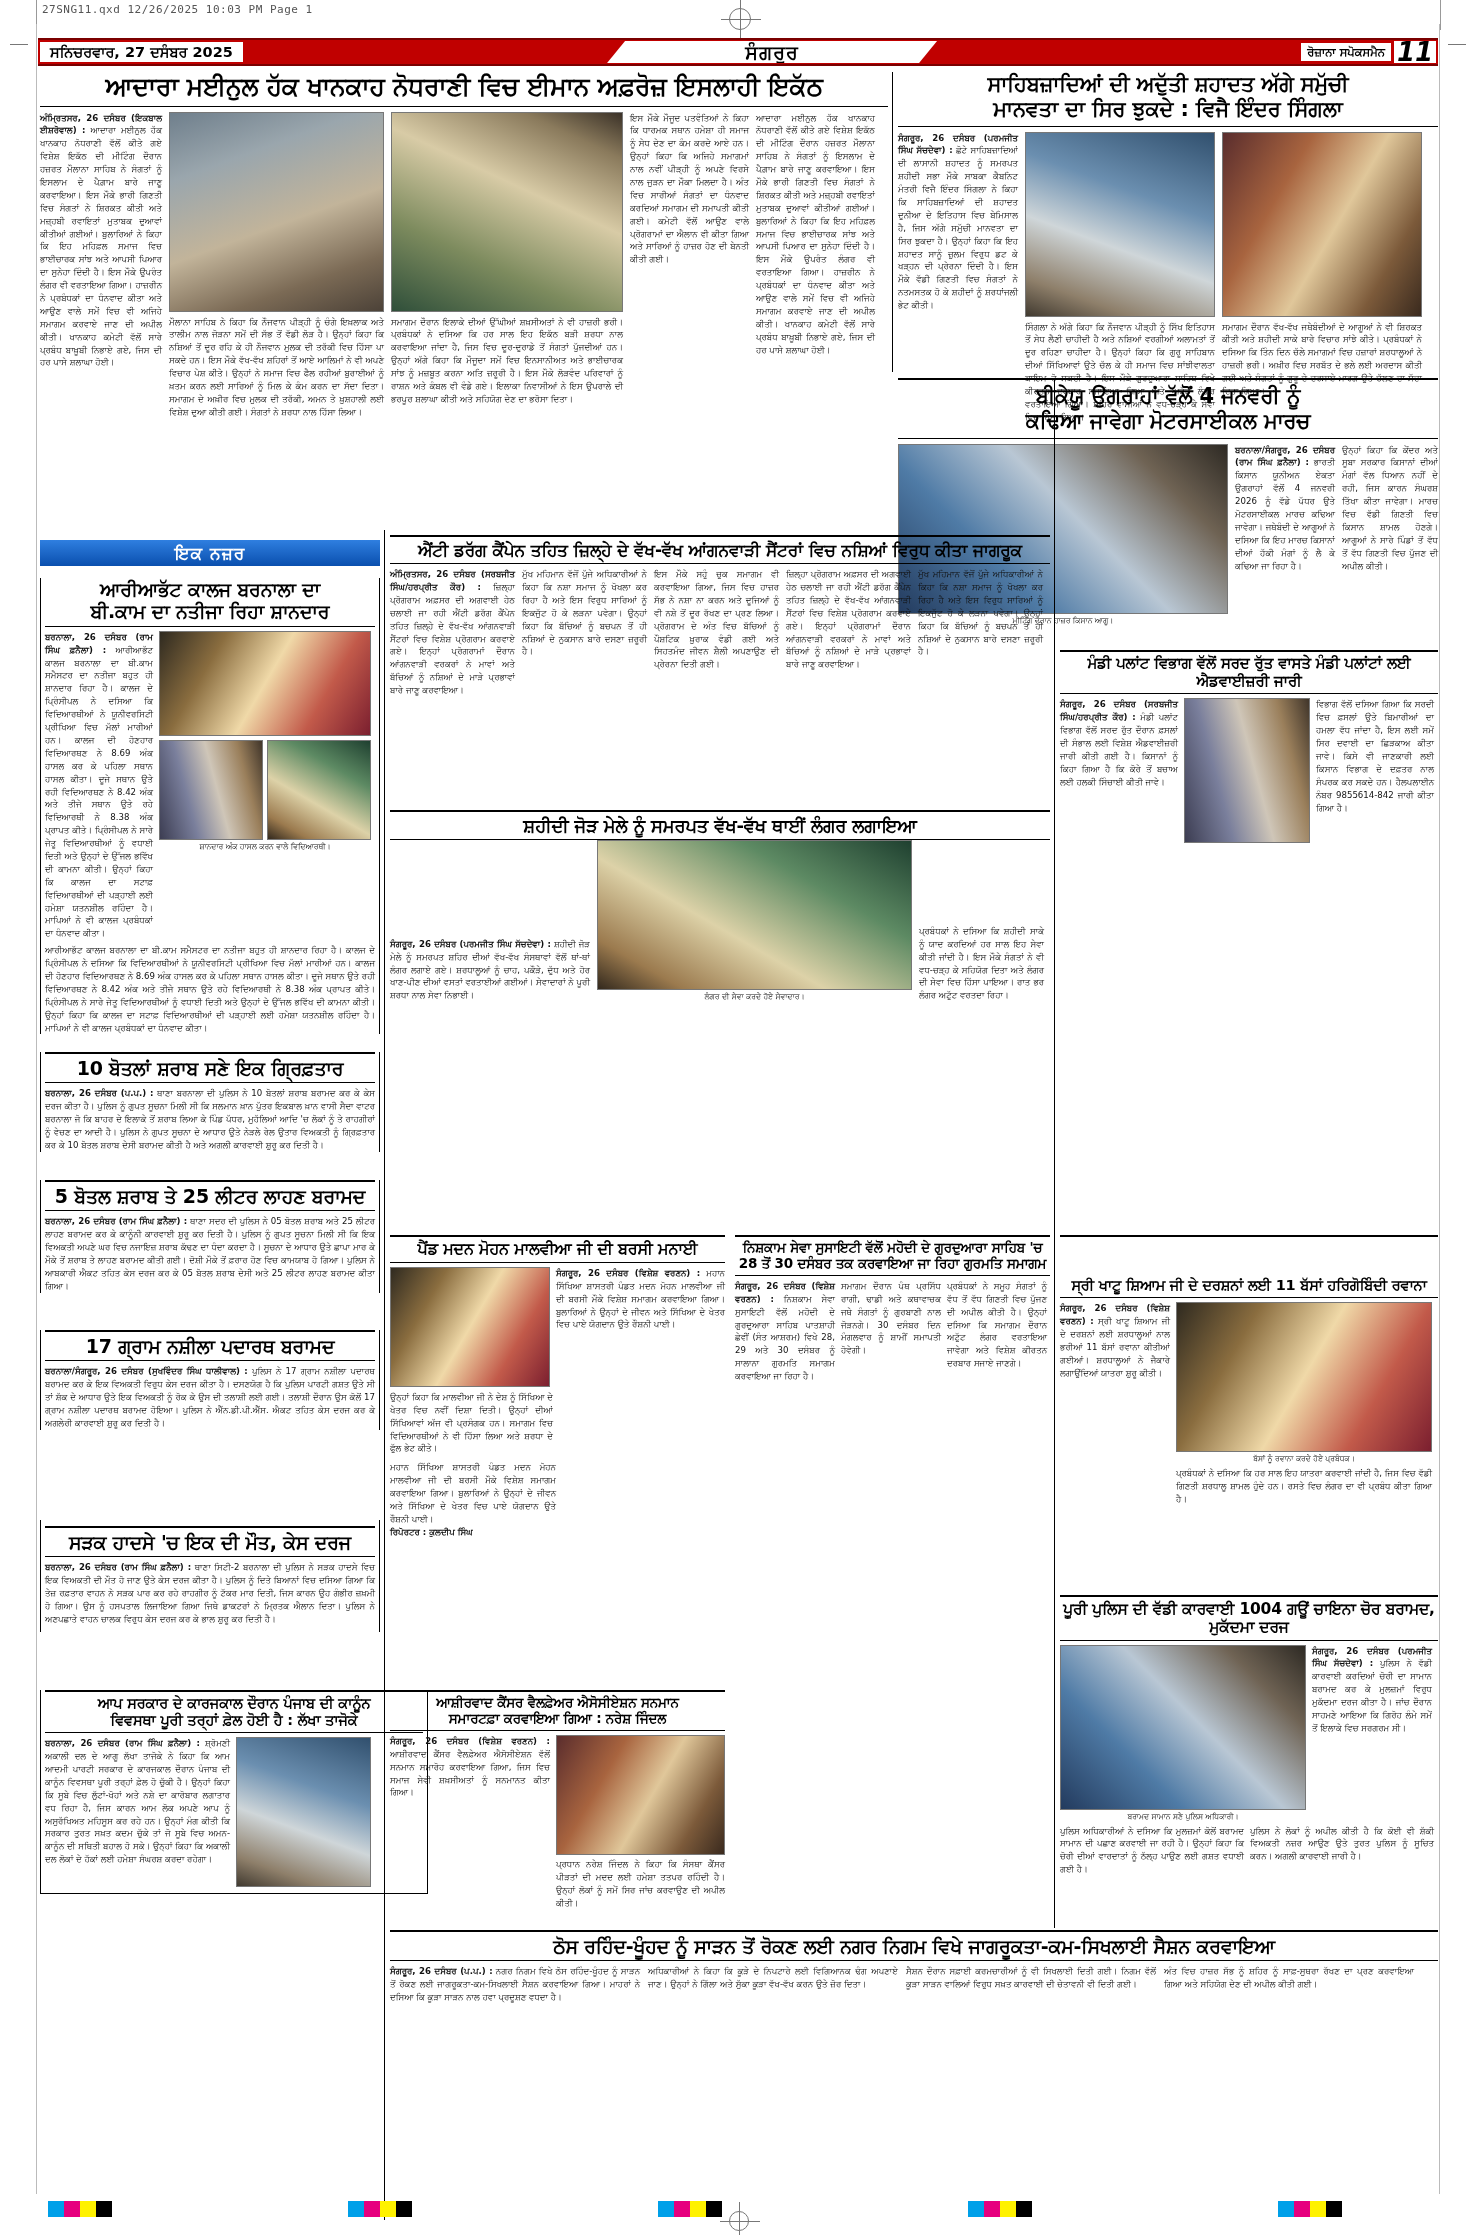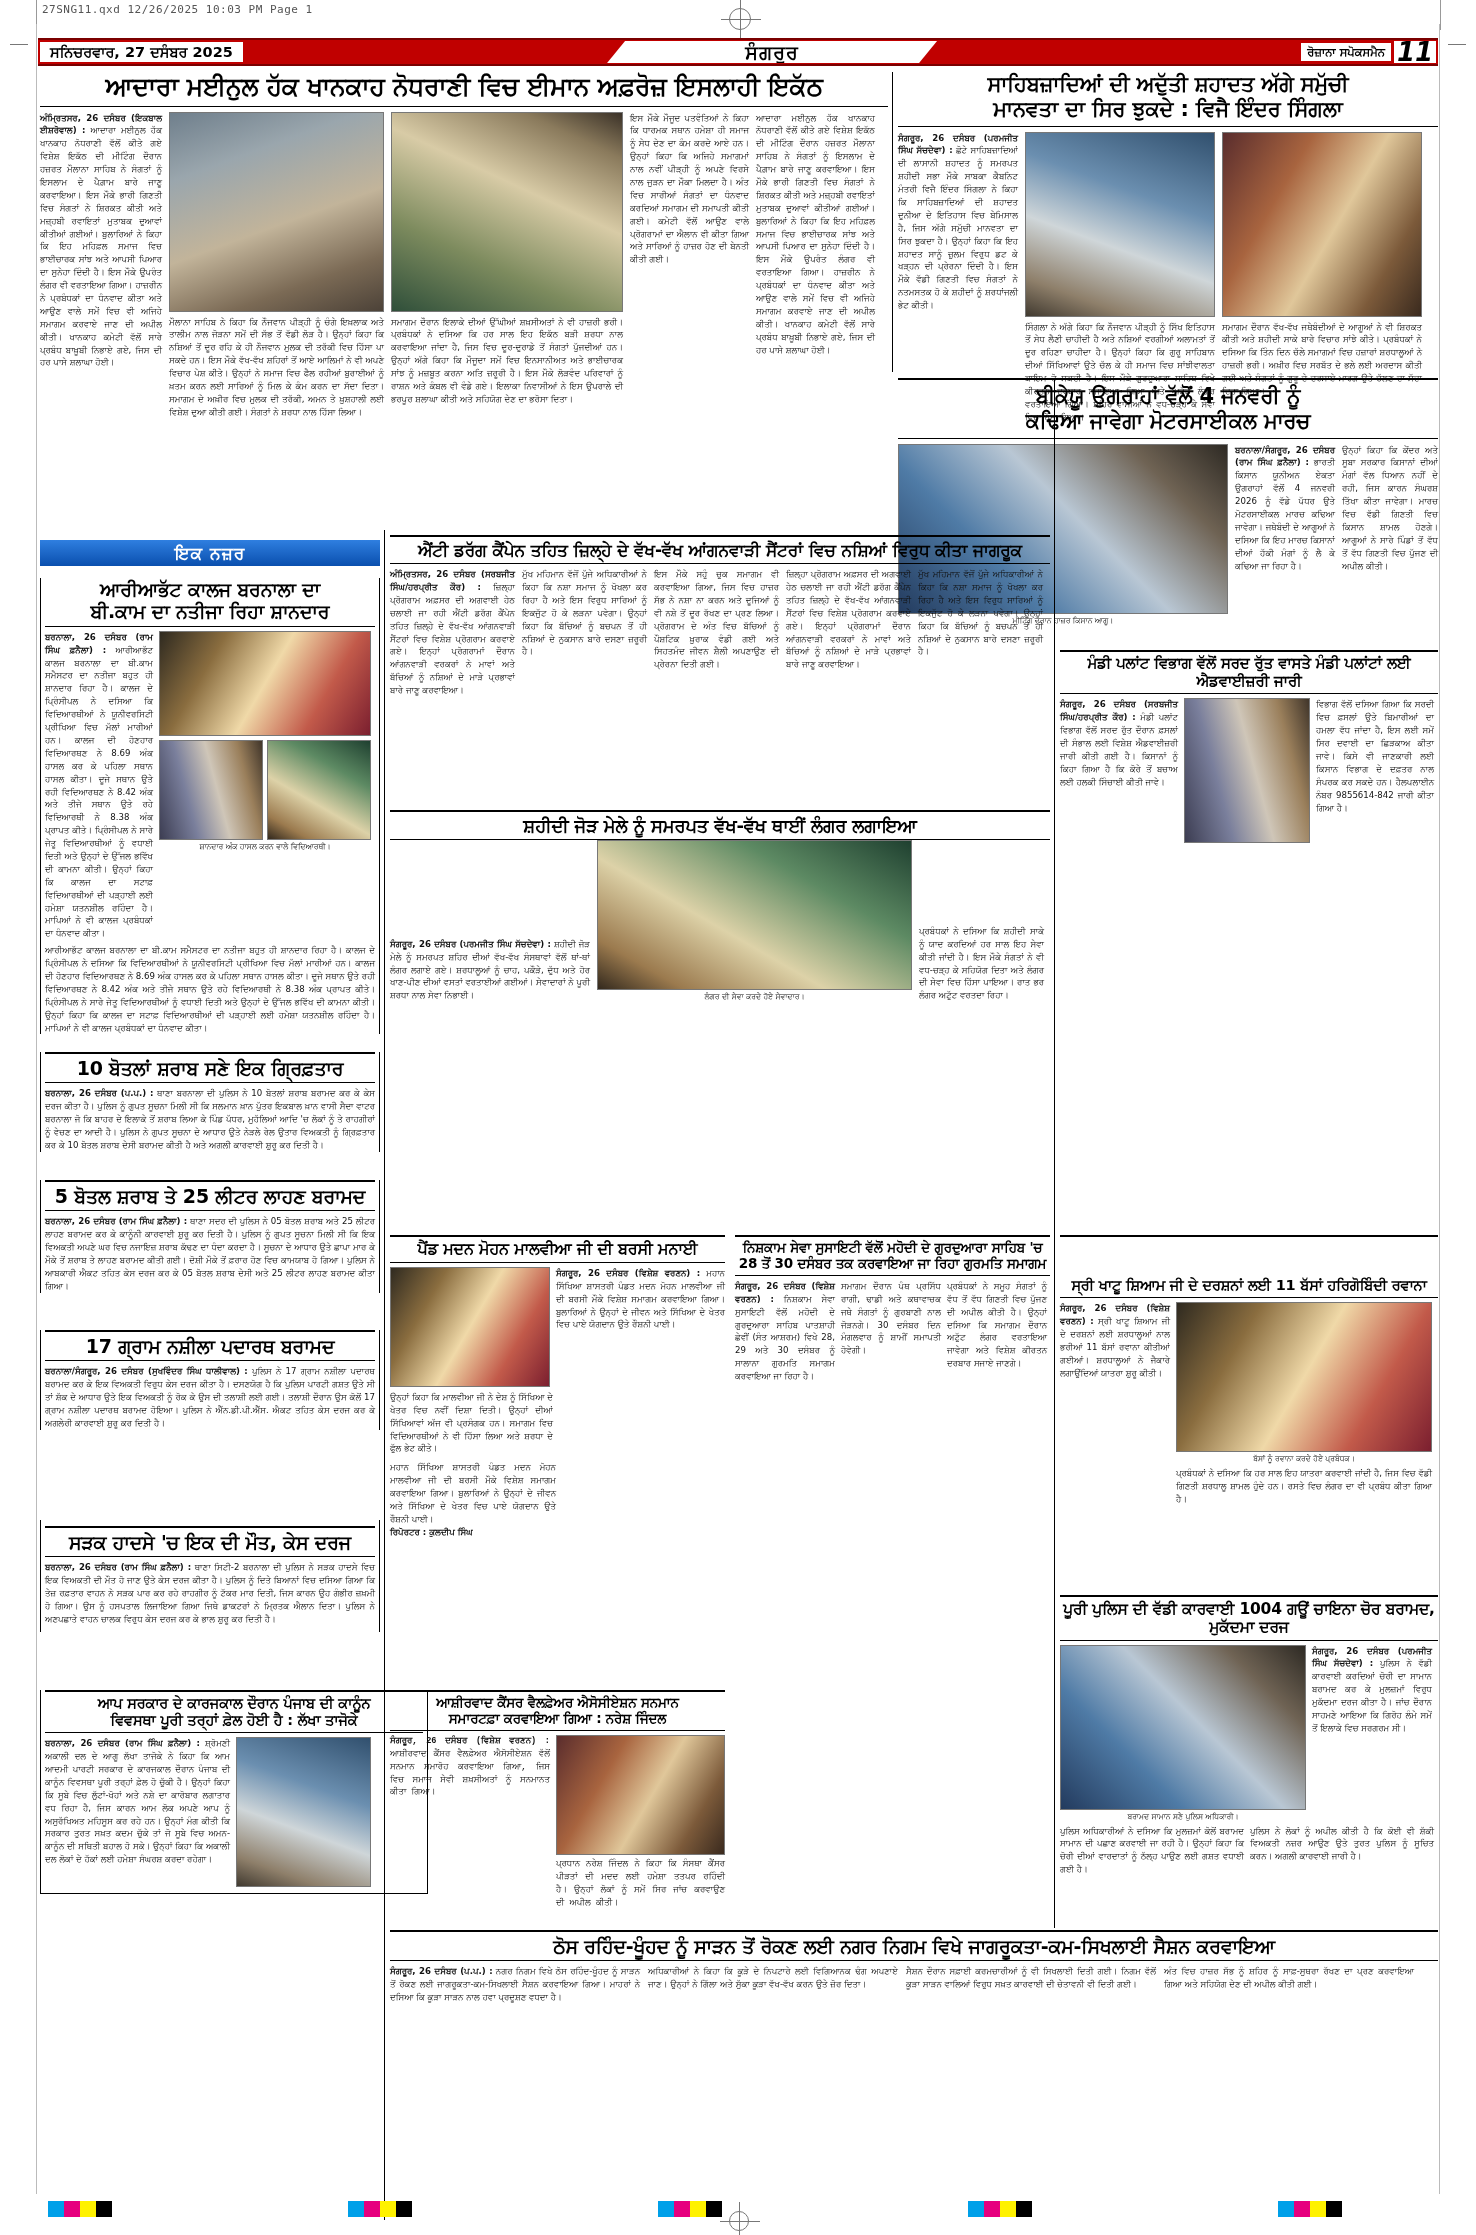--- a/index.html
+++ b/index.html
@@ -378,21 +378,21 @@
         <div class="body-txt">ਪ੍ਰਬੰਧਕਾਂ ਨੇ ਸਮੂਹ ਸੰਗਤਾਂ ਨੂੰ ਵੱਧ ਤੋਂ ਵੱਧ ਗਿਣਤੀ ਵਿਚ ਪੁੱਜਣ ਦੀ ਅਪੀਲ ਕੀਤੀ ਹੈ। ਉਨ੍ਹਾਂ ਦਸਿਆ ਕਿ ਸਮਾਗਮ ਦੌਰਾਨ ਅਟੁੱਟ ਲੰਗਰ ਵਰਤਾਇਆ ਜਾਵੇਗਾ ਅਤੇ ਵਿਸ਼ੇਸ਼ ਕੀਰਤਨ ਦਰਬਾਰ ਸਜਾਏ ਜਾਣਗੇ।</div>
       </div>
     </div>
   </div>
 
   <div style="position:absolute; left:390px; top:1690px; width:335px;">
     <div style="border-top:2px solid #000; padding-top:3px;"></div>
     <div class="hl" style="font-size:13.5px;">ਆਸ਼ੀਰਵਾਦ ਕੈਂਸਰ ਵੈਲਫ਼ੇਅਰ ਐਸੋਸੀਏਸ਼ਨ ਸਨਮਾਨ</div>
     <div class="hl" style="font-size:13.5px;">ਸਮਾਰਟਫ਼ਾ ਕਰਵਾਇਆ ਗਿਆ : ਨਰੇਸ਼ ਜਿੰਦਲ</div>
     <div style="border-bottom:1px solid #000; margin-top:3px;"></div>
-    <div style="display:flex; gap:6px; margin-top:4px;font-family:Liberation Mono, monospace;">
+    <div style="display:flex; gap:6px; margin-top:4px;">
       <div style="width:160px;">
         <div class="body-txt"><b>ਸੰਗਰੂਰ, 26 ਦਸੰਬਰ (ਵਿਸ਼ੇਸ਼ ਵਰਣਨ) :</b>
           <span>ਆਸ਼ੀਰਵਾਦ ਕੈਂਸਰ ਵੈਲਫ਼ੇਅਰ ਐਸੋਸੀਏਸ਼ਨ ਵੱਲੋਂ ਸਨਮਾਨ ਸਮਾਰੋਹ ਕਰਵਾਇਆ ਗਿਆ, ਜਿਸ ਵਿਚ ਸਮਾਜ ਸੇਵੀ ਸ਼ਖ਼ਸੀਅਤਾਂ ਨੂੰ ਸਨਮਾਨਤ ਕੀਤਾ ਗਿਆ।</span></div>
       </div>
       <div style="width:169px;">
         <div class="photo ph-d" style="width:169px; height:120px;"></div>
         <div class="body-txt" style="margin-top:3px;">ਪ੍ਰਧਾਨ ਨਰੇਸ਼ ਜਿੰਦਲ ਨੇ ਕਿਹਾ ਕਿ ਸੰਸਥਾ ਕੈਂਸਰ ਪੀੜਤਾਂ ਦੀ ਮਦਦ ਲਈ ਹਮੇਸ਼ਾ ਤਤਪਰ ਰਹਿੰਦੀ ਹੈ। ਉਨ੍ਹਾਂ ਲੋਕਾਂ ਨੂੰ ਸਮੇਂ ਸਿਰ ਜਾਂਚ ਕਰਵਾਉਣ ਦੀ ਅਪੀਲ ਕੀਤੀ।</div>
       </div>
     </div>
   </div>

